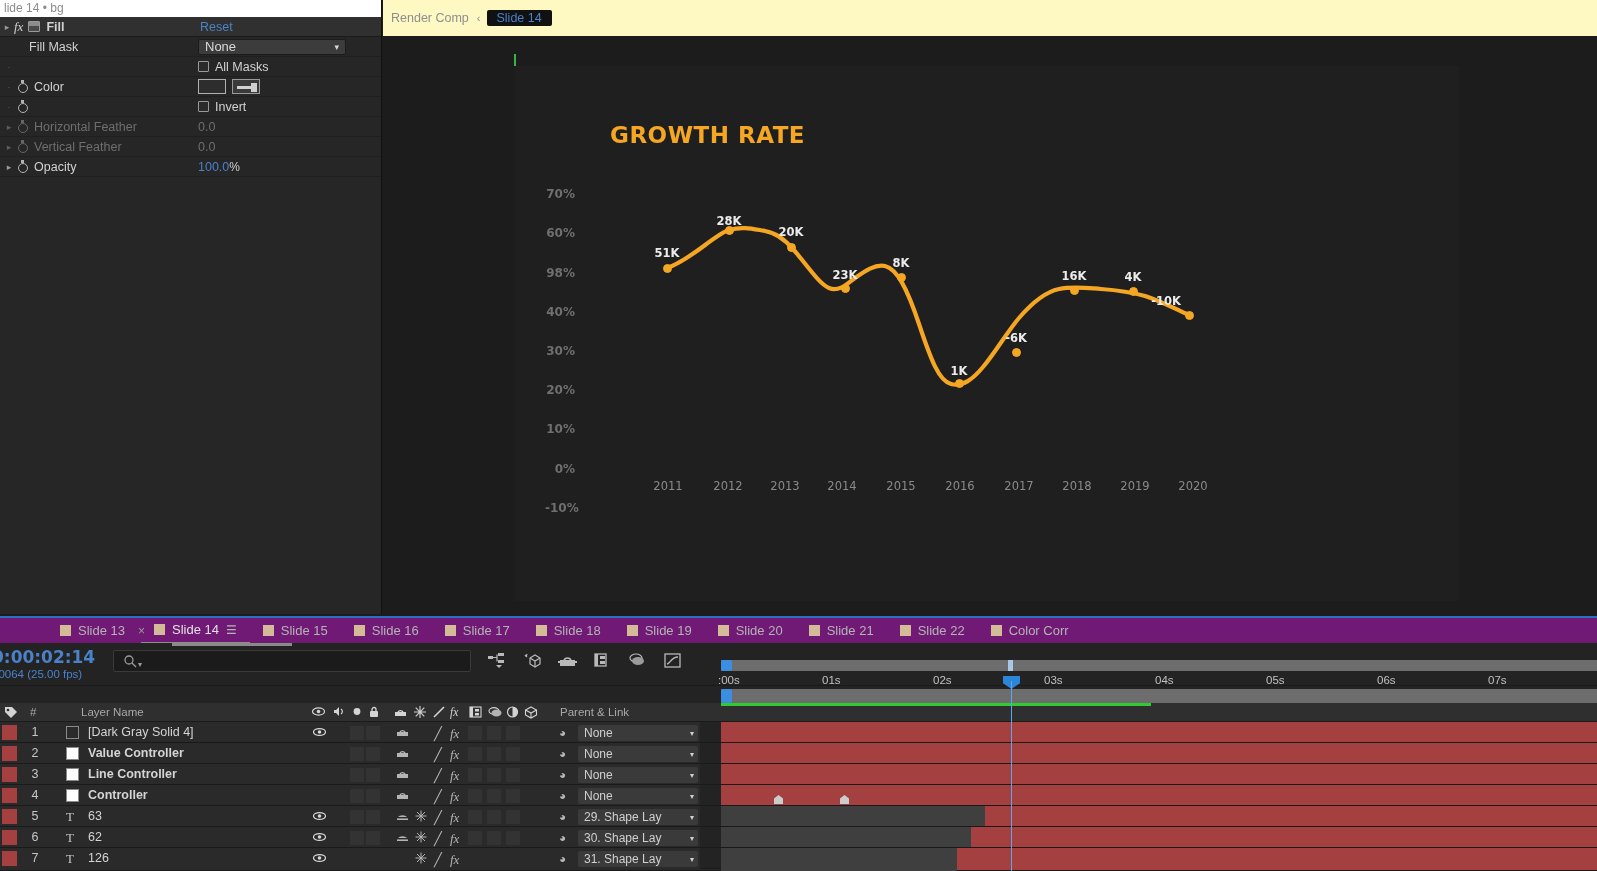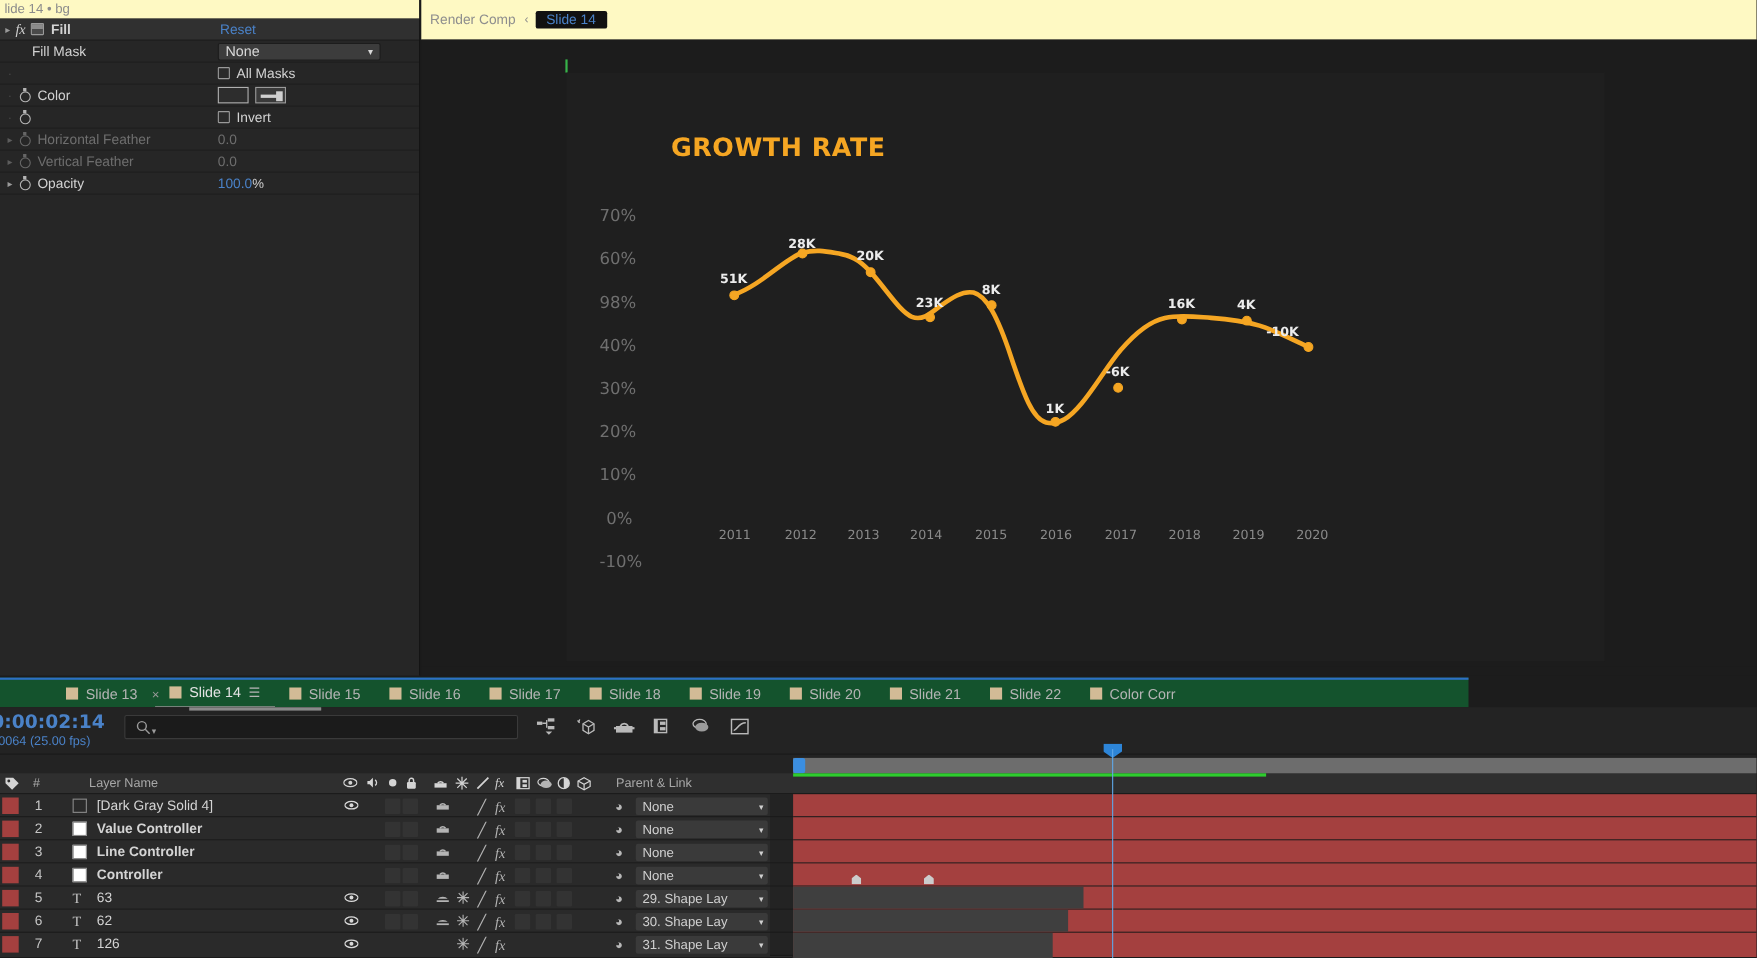--- a/index.html
+++ b/index.html
@@ -11,21 +11,21 @@
     color: #c8c8c8;
   }
   #root { position: relative; width: 1597px; height: 871px; }
 
   
   #effect-controls {
     position: absolute; left: 0; top: 0; width: 382px; height: 614px;
     background: #232323; border-right: 1px solid #111;
   }
   .ec-tabbar {
-    height: 17px; background: #fef9c3; color: #8c8c8c;
+    height: 17px; background: #ffffff; color: #8c8c8c;
     font-size: 12px; padding-left: 4px; line-height: 17px;
     white-space: nowrap; overflow: hidden;
   }
   .ec-body { background: #262626; height: 597px; }
   .ec-row {
     display: flex; align-items: center; height: 20px;
     border-bottom: 1px solid #1f1f1f;
     font-size: 12.5px;
   }
   .ec-row.header {
@@ -100,40 +100,40 @@
   #comp-frame {
     position: absolute; left: 132px; top: 30px; width: 944px; height: 535px;
     background: #1f1f1f;
   }
   .chart-title {
     position: absolute; left: 95px; top: 56px;
     color: #F5A623; font-size: 23px; font-weight: bold; letter-spacing: 0.5px;
     font-family: "DejaVu Sans", sans-serif;
   }
   .ylab {
-    position: absolute; color: #6f6f6f; font-size: 15px; font-weight: normal;
+    position: absolute; color: #6f6f6f; font-size: 12px; font-weight: bold;
     font-family: "DejaVu Sans", sans-serif; text-align: right; width: 30px;
   }
   .xlab {
     position: absolute; color: #8a8a8a; font-size: 11.5px;
     font-family: "DejaVu Sans", sans-serif; text-align: center; width: 46px;
   }
   .dotlabel {
     position: absolute; color: #ececec; font-size: 11.5px; font-weight: bold;
     font-family: "DejaVu Sans", sans-serif; text-align: center; width: 46px;
   }
   .dot {
     position: absolute; width: 9px; height: 9px; border-radius: 50%;
     background: #F5A623; border: 1.5px solid #F5A623;
   }
 
   
   #tabstrip {
-    position: absolute; left: 0; top: 616px; width: 1335px; height: 27px;
-    background: #14532d; border-top: 2px solid #2d6fc4;
+    position: absolute; left: 0; top: 616px; width: 1597px; height: 27px;
+    background: #701a75; border-top: 2px solid #2d6fc4;
     display: flex; align-items: center; overflow: hidden; white-space: nowrap;
   }
   .ct { display: flex; align-items: center; height: 27px; padding: 0 13px; font-size: 13px; color: #b4b4b4; gap: 7px; }
   .ct.active { color: #e2e2e2; border-bottom: 2px solid #8e8e8e; }
   .ct-sw { width: 11px; height: 11px; background: #d2bb96; }
   .ct-x { color: #9b9b9b; font-size: 12px; margin-right: -4px; }
   .ct-menu { color: #b4b4b4; font-size: 12px; }
 
   
   #timeline { position: absolute; left: 0; top: 643px; width: 1597px; height: 228px; background: #232323; }
@@ -478,20 +478,33 @@
             </svg>
         </span>
         <span>
           <svg width="19" height="17" viewBox="0 0 19 17">
               <rect x="2" y="2" width="15" height="13" fill="none" stroke="#b9b9b9" stroke-width="1.3"></rect>
               <path d="M4 12 C7 12 8 5 15 5" fill="none" stroke="#b9b9b9" stroke-width="1.4"></path>
             </svg>
         </span>
       </div>
 
+      <div class="tl-ruler">
+        <div class="ruler-bar"></div>
+        <div class="ruler-cap"></div>
+        <div class="ruler-handle"></div>
+        <div class="ruler-lab" style="left:0px">:00s</div>
+        <div class="ruler-lab" style="left:104px">01s</div>
+        <div class="ruler-lab" style="left:215px">02s</div>
+        <div class="ruler-lab" style="left:326px">03s</div>
+        <div class="ruler-lab" style="left:437px">04s</div>
+        <div class="ruler-lab" style="left:548px">05s</div>
+        <div class="ruler-lab" style="left:659px">06s</div>
+        <div class="ruler-lab" style="left:770px">07s</div>
+      </div>
     </div>
 
     <div class="tl-colhead">
       <span class="ch" style="left:4px">
         <svg width="14" height="13" viewBox="0 0 14 13">
             <path d="M1 1 h7 l5 5 l-6 6 l-6 -6 Z" fill="#d4d4d4"></path>
             <circle cx="4" cy="4" r="1.3" fill="#2f2f2f"></circle>
           </svg>
       </span>
       <span class="ch" style="left:30px">#</span>

